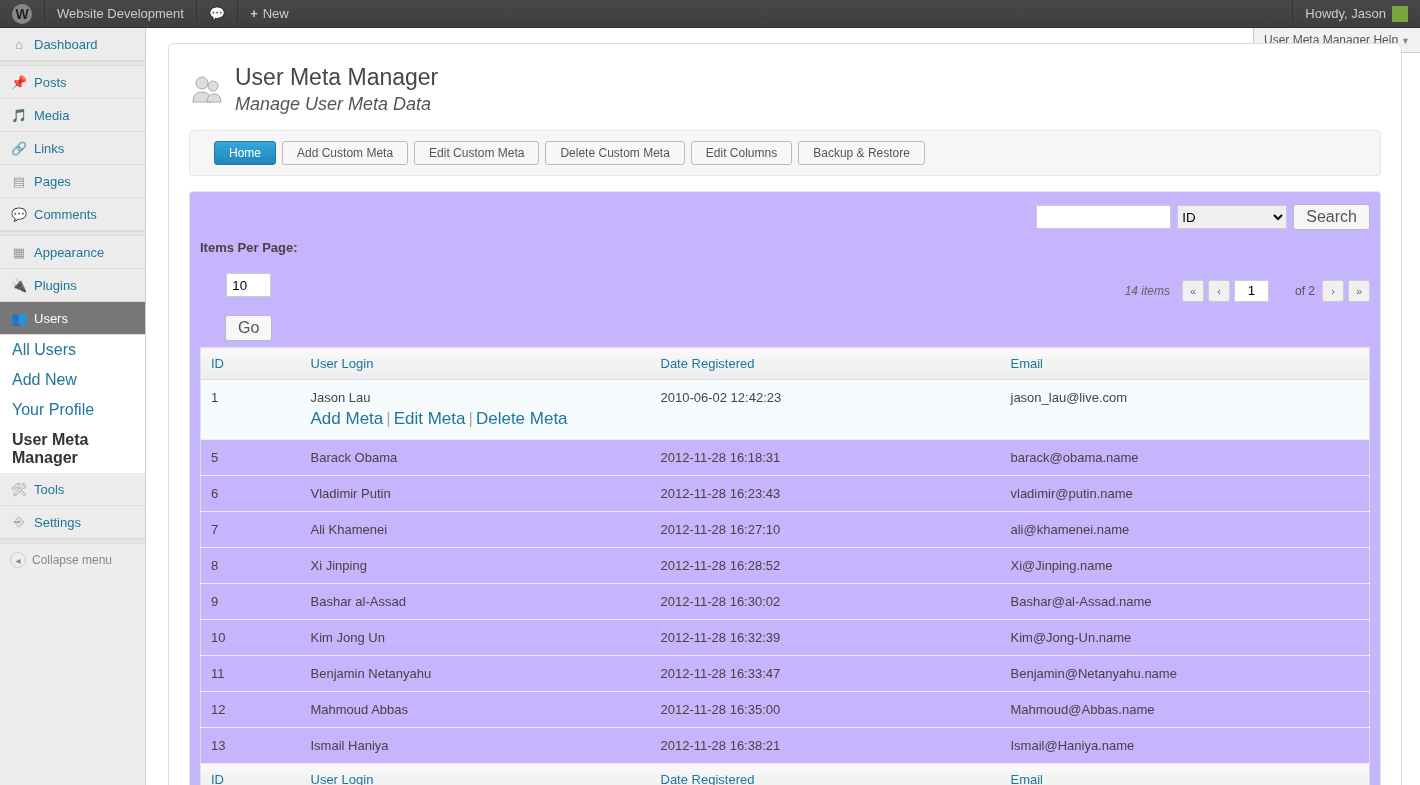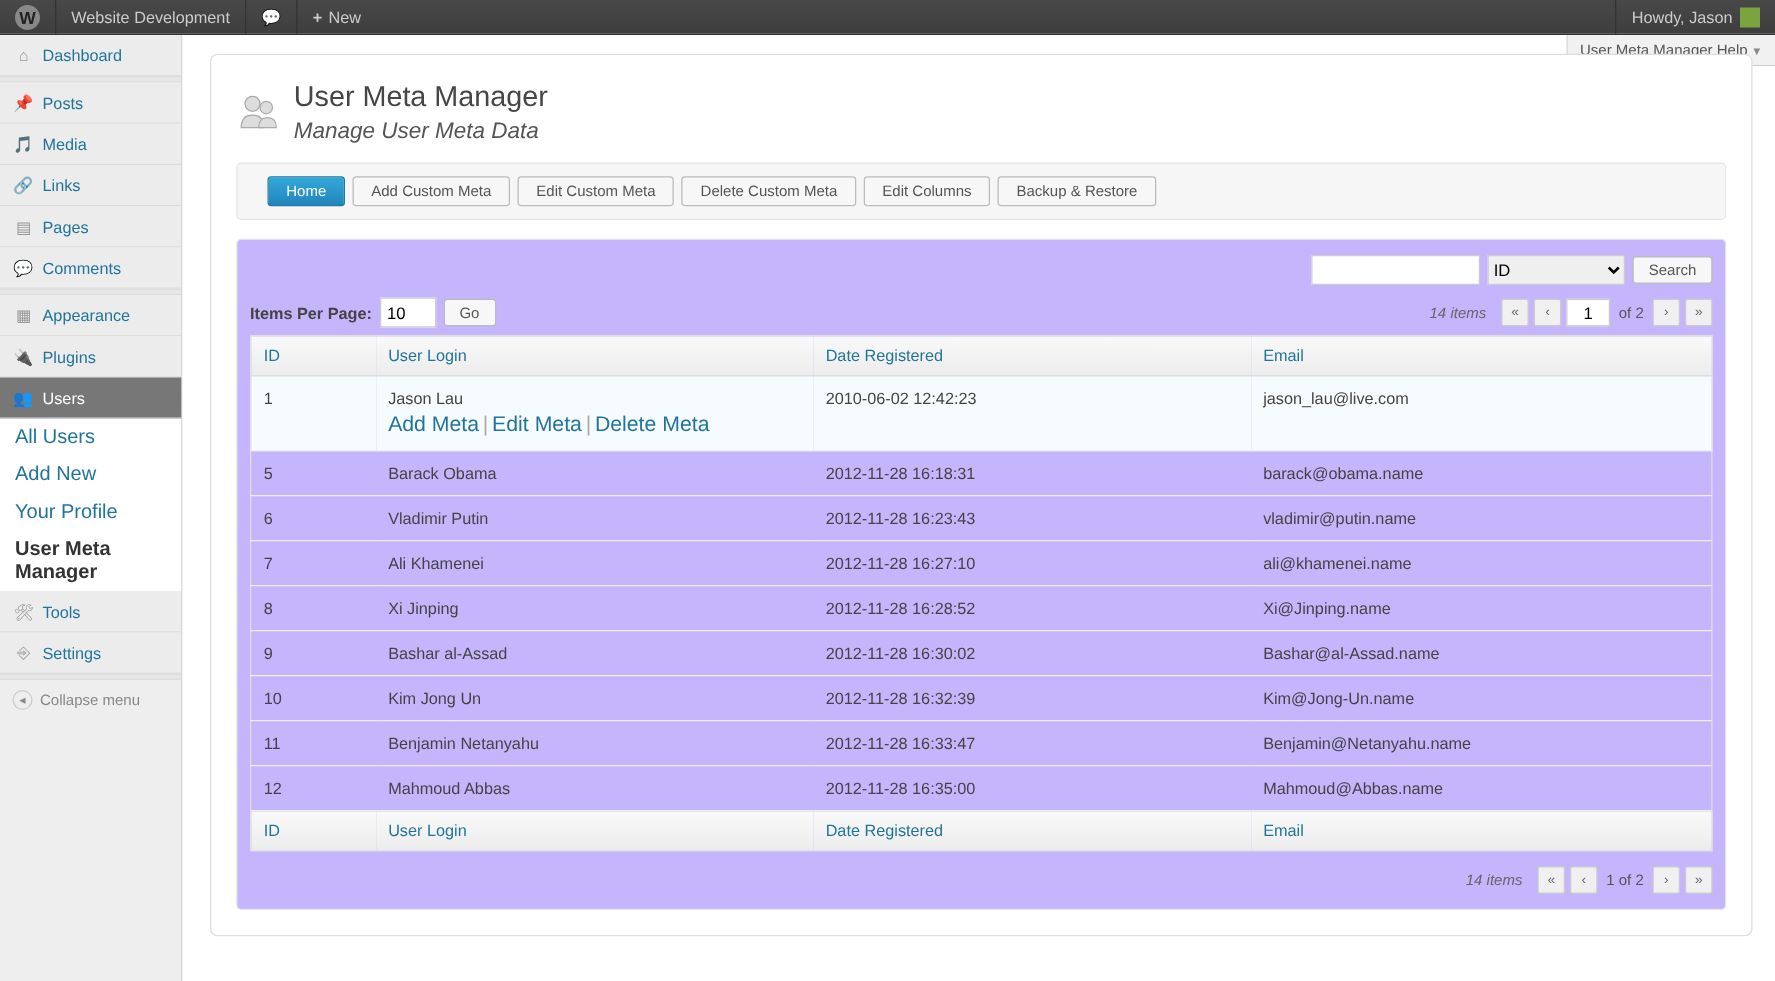--- a/index.html
+++ b/index.html
@@ -43,31 +43,31 @@
 
 .tab-bar { margin: 0 20px 15px 20px; padding: 10px 24px; background: #f6f6f6; border: 1px solid #e6e6e6; border-radius: 4px; display: flex; gap: 6px; }
 .tab-btn { padding: 4px 14px; border: 1px solid #bbb; border-radius: 3px; background: #f7f7f7; color: #555; font-size: 12px; cursor: pointer; }
 .tab-btn.active { background: #2e9fd2; background: linear-gradient(#33a8db, #2285ba); color: #fff; border-color: #1e7aa8; }
 
 .panel { margin: 0 20px; background: #c4b5fd; border: 1px solid #e5e5e5; border-radius: 4px; padding: 12px 10px; }
 
 .search-row { display: flex; justify-content: flex-end; align-items: center; gap: 6px; margin-bottom: 10px; }
 .search-row input[type=text] { width: 135px; height: 24px; border: 1px solid #ccc; padding: 2px 5px; }
 .search-row select { height: 24px; border: 1px solid #ccc; width: 110px; }
-.btn { padding: 3px 12px; border: 1px solid #bbb; border-radius: 3px; background: #f7f7f7; color: #555; font-size: 12px; cursor: pointer; }
+.btn { padding: 3px 12px; border: 1px solid #bbb; border-radius: 3px; background: #f7f7f7; color: #555; font-size: 16px; cursor: pointer; }
 
 .controls-row { display: flex; justify-content: space-between; align-items: center; margin-bottom: 6px; }
-.items-per-page { display: flex; align-items: center; gap: 6px; font-size: 13px; color: #444; font-weight: bold; }
+.items-per-page { display: flex; align-items: center; gap: 18px; font-size: 13px; color: #444; font-weight: bold; flex-direction: column; }
 .items-per-page input { width: 45px; height: 24px; border: 1px solid #ccc; padding: 2px 5px; font-weight: normal; }
 
 .pager { display: flex; align-items: center; gap: 4px; font-size: 12px; color: #555; }
 .pager .count { font-style: italic; margin-right: 8px; color: #666; }
 .pager-btn { border: 1px solid #ccc; background: #f0f0f0; width: 22px; height: 22px; display: flex; align-items: center; justify-content: center; border-radius: 2px; cursor: pointer; color: #666; font-size: 11px; }
 .pager input { width: 35px; height: 22px; border: 1px solid #ccc; text-align: center; }
-.pager .of { padding: 0 3px; }
+.pager .of { padding: 0 3px; margin-left: 19px; }
 
 table.data { width: 100%; border-collapse: collapse; border: 1px solid #e0e0e0; }
 table.data th { text-align: left; font-weight: normal; color: #21759b; padding: 8px 10px; background: #f4f4f4; background: linear-gradient(#f9f9f9, #ececec); border-bottom: 1px solid #ddd; font-size: 13px; cursor: pointer; }
 table.data tfoot th { border-top: 1px solid #ddd; border-bottom: none; }
 table.data td { padding: 10px 10px; border-bottom: 1px solid #eee; font-size: 13px; vertical-align: top; color: #444; }
 table.data tr.hovered td { background: #f6fbfd; }
 .row-actions { margin-top: 4px; font-size: 17px; }
 .row-actions a { color: #21759b; text-decoration: none; cursor: pointer; }
 .row-actions .sep { color: #aaa; margin: 0 3px; }
 
@@ -290,20 +290,28 @@
                 <td>Benjamin@Netanyahu.name</td>
               </tr>
               <tr>
                 <td>12</td>
                 <td>
                   <div>Mahmoud Abbas</div>
                 </td>
                 <td>2012-11-28 16:35:00</td>
                 <td>Mahmoud@Abbas.name</td>
               </tr>
+              <tr>
+                <td>13</td>
+                <td>
+                  <div>Ismail Haniya</div>
+                </td>
+                <td>2012-11-28 16:38:21</td>
+                <td>Ismail@Haniya.name</td>
+              </tr>
             </tbody>
         <tfoot>
           <tr>
             <th>ID</th>
             <th>User Login</th>
             <th>Date Registered</th>
             <th>Email</th>
           </tr>
         </tfoot>
       </table>

